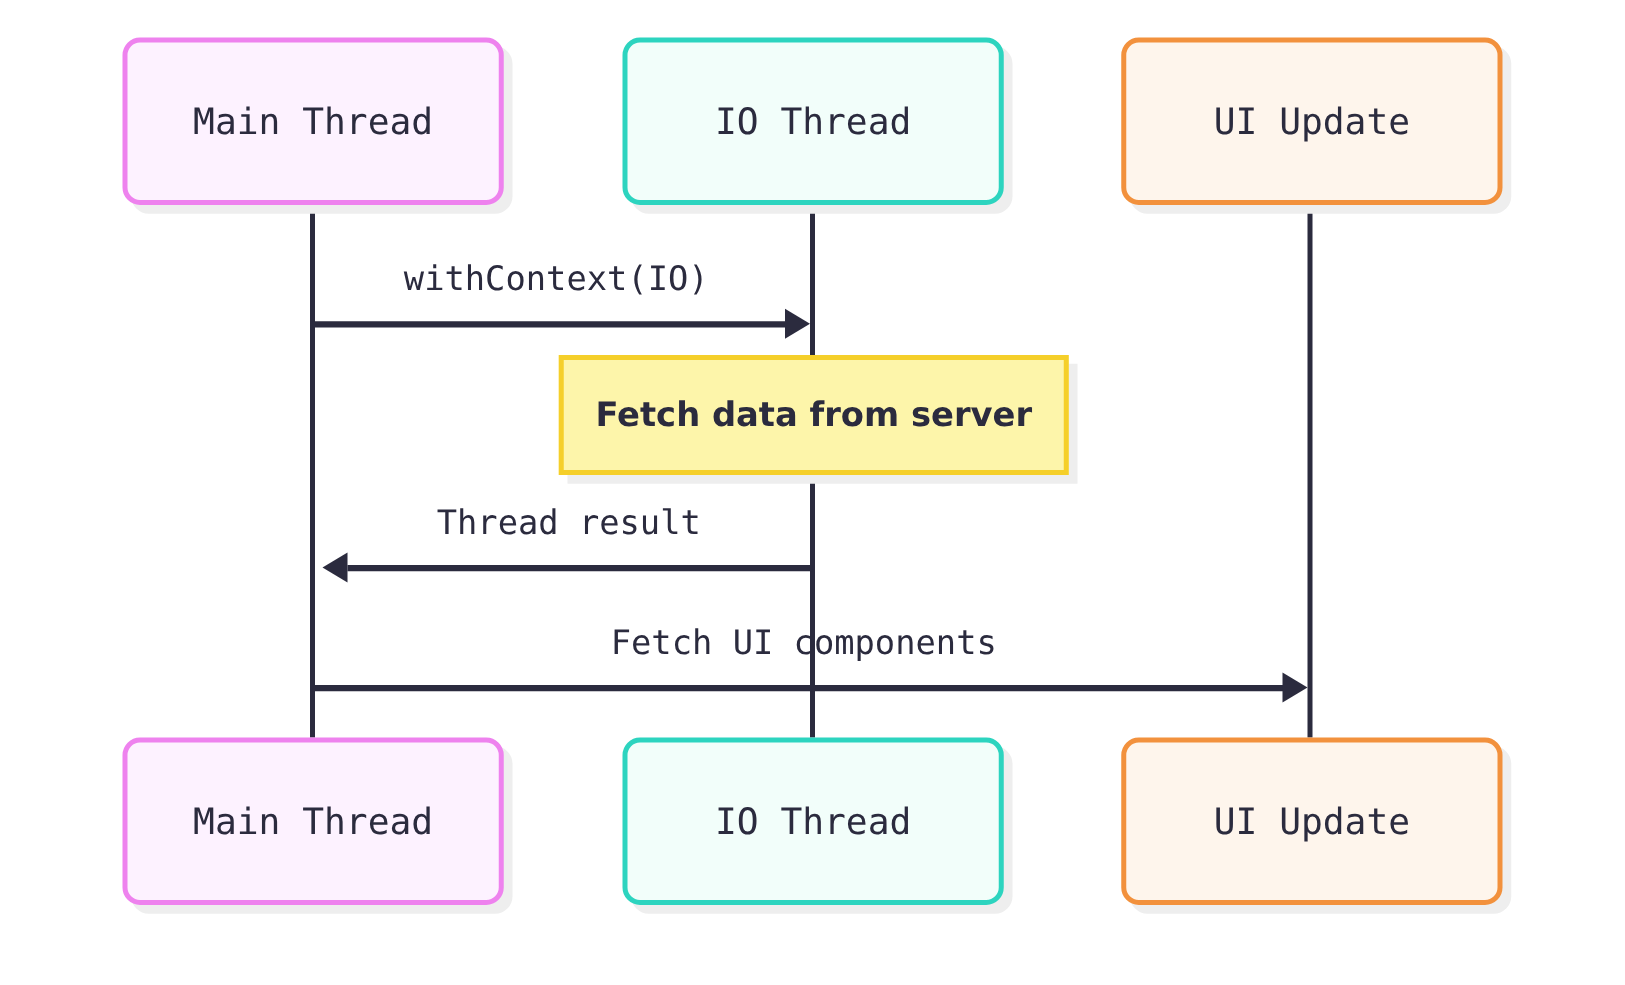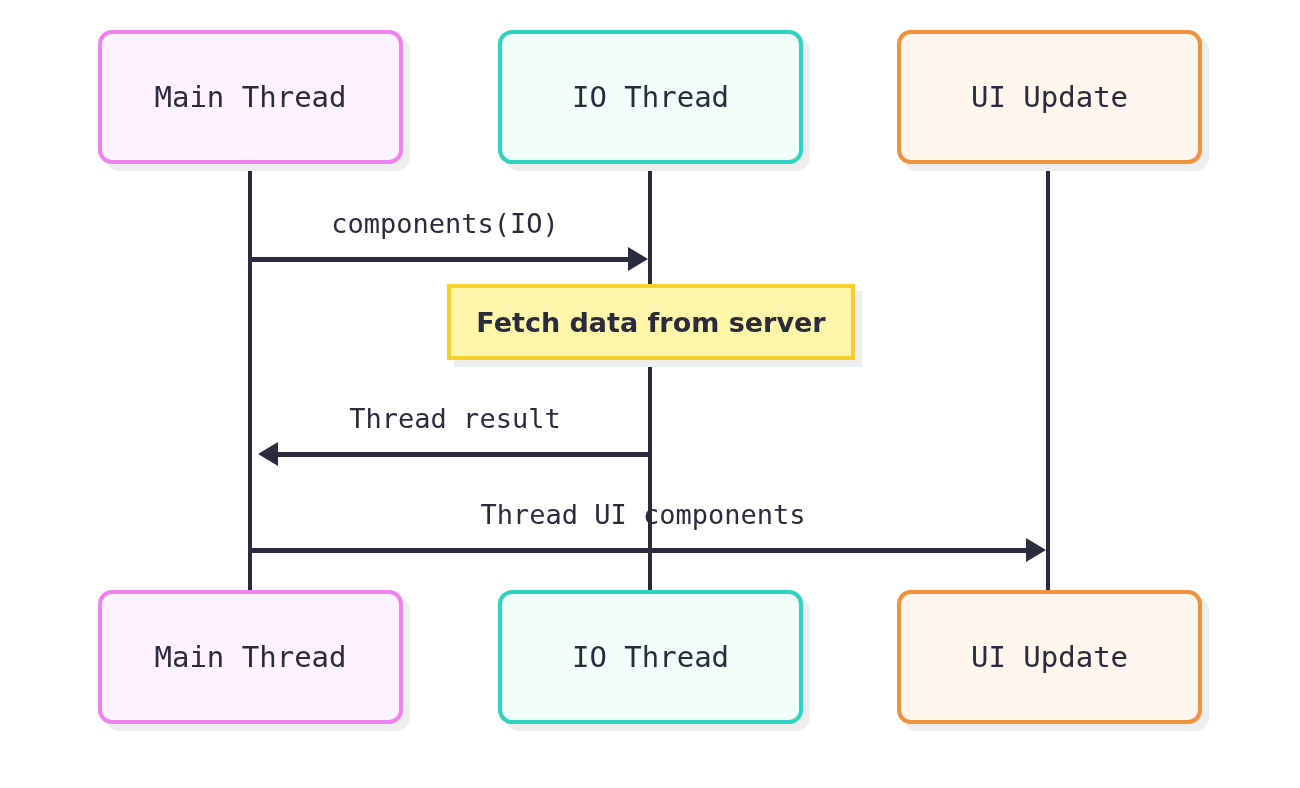--- a/index.html
+++ b/index.html
@@ -113,33 +113,33 @@
   </div>
 
   <div class="actor-box" style="left:498px; top:14px; width:305px; height:134px; border-color:#2dd4bf; background:#f2fefa;">
     <span class="actor-label">IO Thread</span>
   </div>
 
   <div class="actor-box" style="left:897px; top:14px; width:305px; height:134px; border-color:#f2913d; background:#fef5ec;">
     <span class="actor-label">UI Update</span>
   </div>
 
-  <div class="msg-label" style="left:445px; top:192px;">components(IO)</div>
+  <div class="msg-label" style="left:445px; top:192px;">withContext(IO)</div>
   <div class="msg-line" style="left:250px; top:241px; width:380px;"></div>
   <div class="arrow-head right" style="left:628px; top:231px;"></div>
 
-  <div class="note-box" style="left:447px; top:268px; width:408px; height:76px; border-color:#f5cf2a; background:#fdf5aa;">
+  <div class="note-box" style="left:447px; top:268px; width:408px; height:96px; border-color:#f5cf2a; background:#fdf5aa;">
     <span class="note-label">Fetch data from server</span>
   </div>
 
   <div class="msg-label" style="left:455px; top:387px;">Thread result</div>
   <div class="msg-line" style="left:278px; top:436px; width:372px;"></div>
   <div class="arrow-head left" style="left:258px; top:426px;"></div>
 
-  <div class="msg-label" style="left:643px; top:483px;">Thread UI components</div>
+  <div class="msg-label" style="left:643px; top:483px;">Fetch UI components</div>
   <div class="msg-line" style="left:250px; top:532px; width:778px;"></div>
   <div class="arrow-head right" style="left:1026px; top:522px;"></div>
 
   <div class="actor-box" style="left:98px; top:574px; width:305px; height:134px; border-color:#ee82ee; background:#fdf2ff;">
     <span class="actor-label">Main Thread</span>
   </div>
 
   <div class="actor-box" style="left:498px; top:574px; width:305px; height:134px; border-color:#2dd4bf; background:#f2fefa;">
     <span class="actor-label">IO Thread</span>
   </div>

